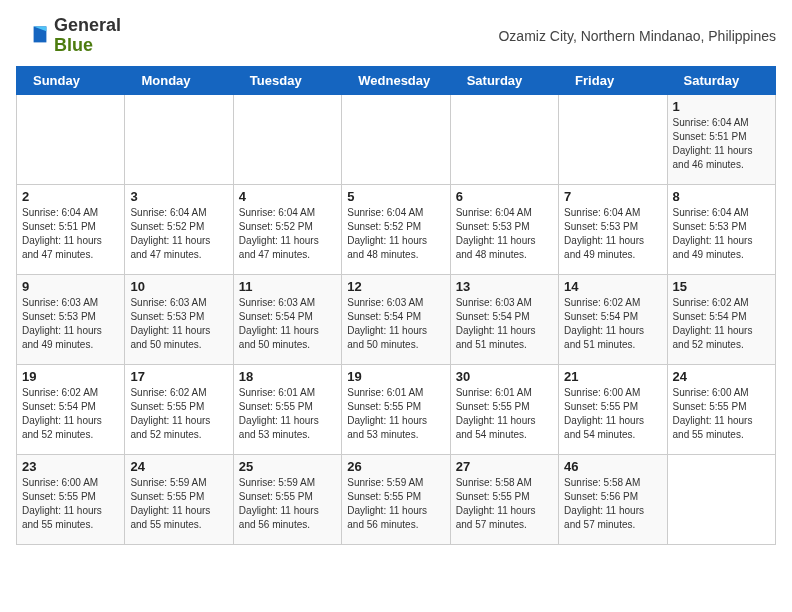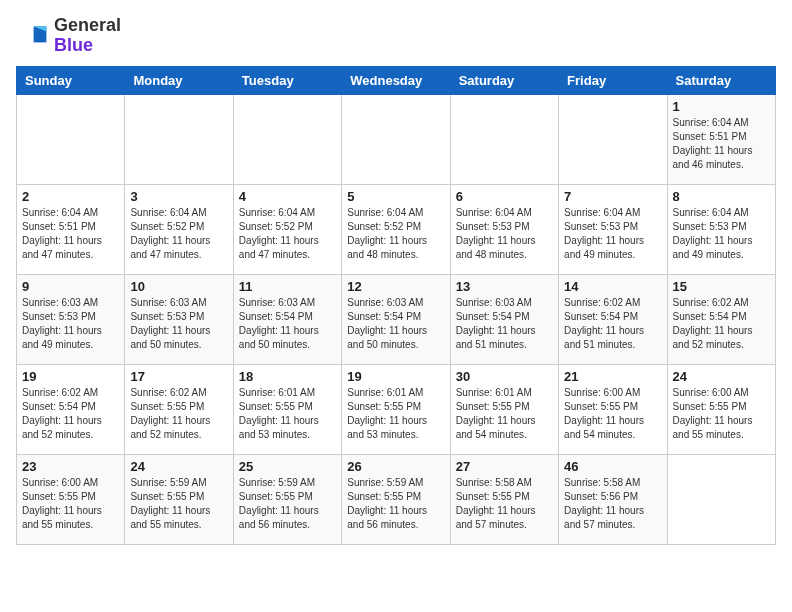--- a/index.html
+++ b/index.html
@@ -20,21 +20,21 @@
       display: flex;
       align-items: center;
       gap: 6px;
     }
     .logo-text {
       font-size: 18px;
       font-weight: bold;
       line-height: 1.1;
     }
     .logo-general { color: #333; }
-    .logo-blue { color: #6d28d9; }
+    .logo-blue { color: #4d7c0f; }
     .logo-icon {
       width: 32px;
       height: 32px;
     }
     .title-block {
       text-align: right;
     }
     .month-year {
       font-size: 32px;
       font-weight: bold;
@@ -48,21 +48,21 @@
     table {
       width: 100%;
       border-collapse: collapse;
       table-layout: fixed;
     }
     thead th {
       background-color: #1565c0;
       color: #fff;
       font-size: 13px;
       font-weight: bold;
-      padding: 6px 8px;
+      padding: 6px 16px;
       text-align: left;
       border: 1px solid #1565c0;
     }
     tbody td {
       border: 1px solid #ccc;
       vertical-align: top;
       padding: 4px 5px;
       height: 90px;
       font-size: 10.5px;
       color: #222;
@@ -95,20 +95,21 @@
       <rect width="40" height="40" fill="white"></rect>
       <polygon points="22,8 38,8 38,28 22,28" fill="#1565c0"></polygon>
       <polygon points="22,8 38,8 38,14" fill="#4fc3f7"></polygon>
     </svg>
     <div class="logo-text">
       <span class="logo-general">General</span><br>
       <span class="logo-blue">Blue</span>
     </div>
   </div>
   <div class="title-block">
+    <div class="location">Ozamiz City, Northern Mindanao, Philippines</div>
   </div>
 </div>
 
 <table>
   <thead>
     <tr>
     <th>Sunday</th>
         <th>Monday</th>
         <th>Tuesday</th>
         <th>Wednesday</th>

